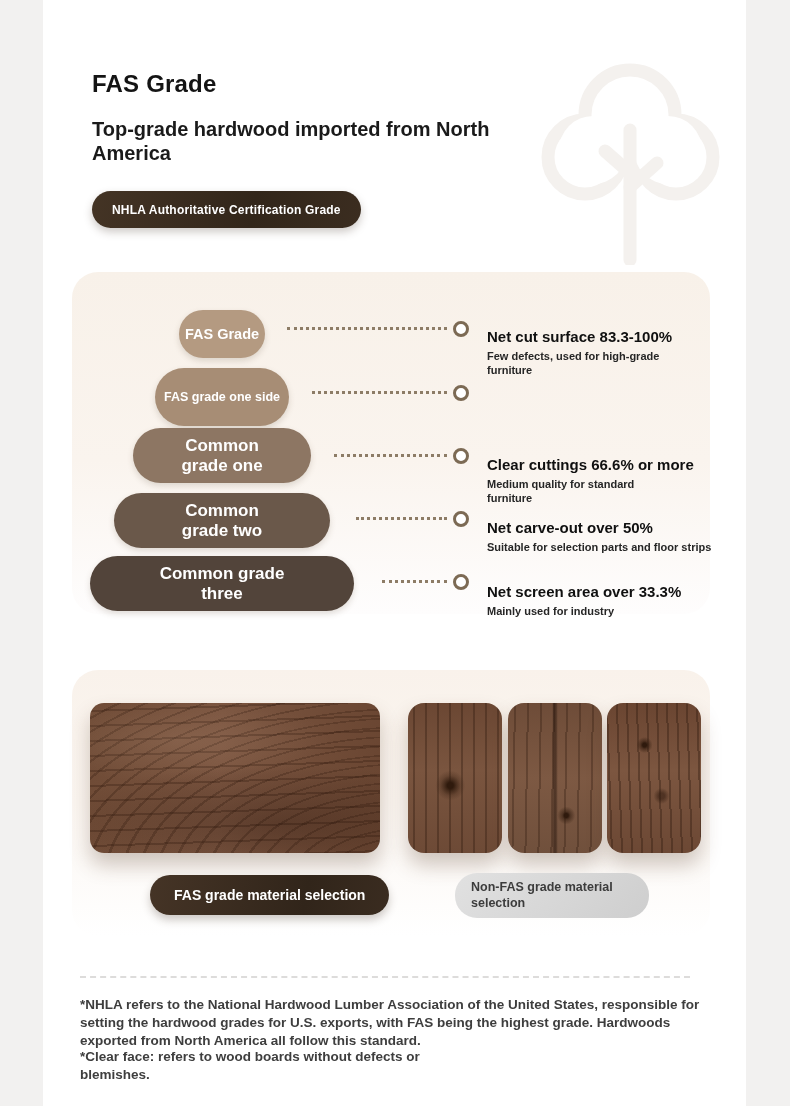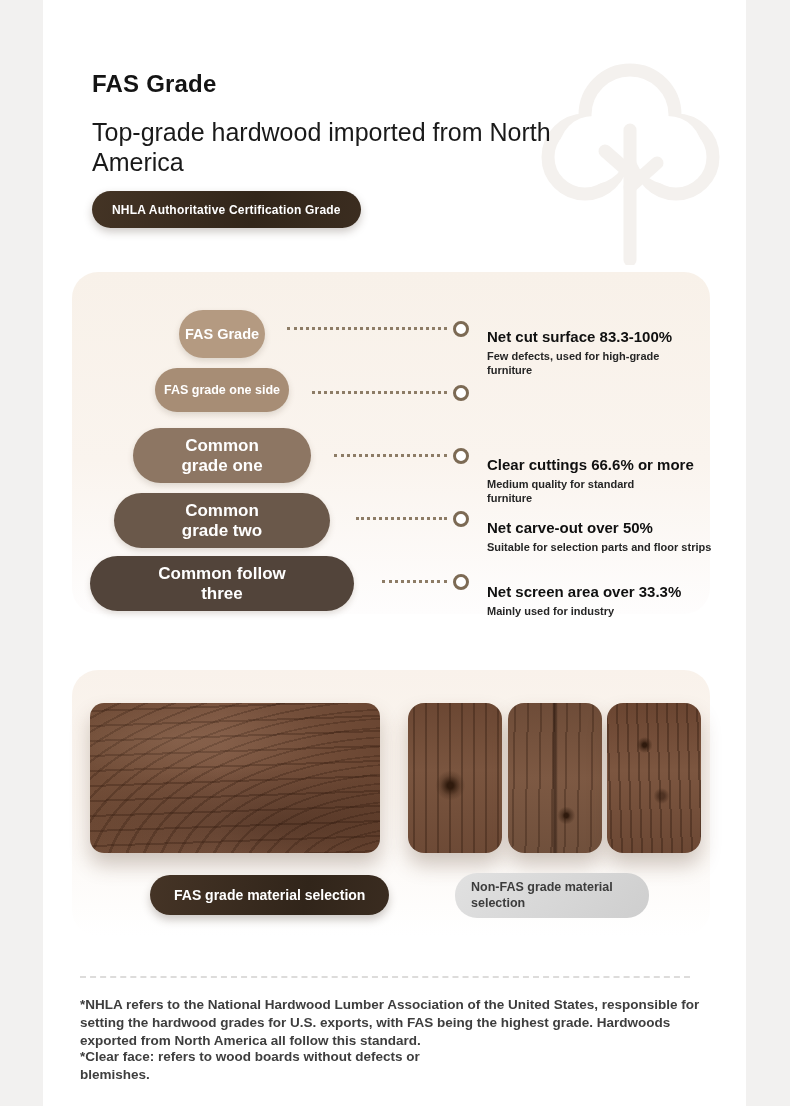--- a/index.html
+++ b/index.html
@@ -12,21 +12,21 @@
   .gutter.left { left:0; width:43px; }
   .gutter.right { right:0; width:44px; }
 
   
   .page-title {
     position:absolute; left:92px; top:70px;
     font-size:24px; font-weight:bold; color:#141414; letter-spacing:.2px;
   }
   .page-subtitle {
     position:absolute; left:92px; top:118px;
-    font-size:25px; font-weight:normal; color:#1a1a1a;
+    font-size:20px; font-weight:bold; color:#1a1a1a;
     line-height:1.18; white-space:pre-line;
   }
   .cert-badge {
     position:absolute; left:92px; top:191px; height:37px;
     background:linear-gradient(100deg,#443425,#32261a 60%,#3b2d20);
     border-radius:22px; color:#ffffff; font-size:12px; font-weight:bold;
     display:inline-flex; align-items:center; padding:0 20px; letter-spacing:.2px;
     box-shadow:0 4px 8px rgba(60,45,30,.25);
   }
   .tree-wrap { position:absolute; left:533px; top:55px; width:195px; height:210px; }
@@ -37,21 +37,21 @@
     border-radius:26px;
     background:linear-gradient(180deg,#f8f1e9 0%,#faf4ee 55%,#fefdfd 100%);
   }
   .grade-pill {
     position:absolute; color:#fff; font-weight:bold; text-align:center;
     display:flex; align-items:center; justify-content:center;
     white-space:pre-line; line-height:1.15; border-radius:32px;
     box-shadow:0 3px 6px rgba(90,70,50,.18);
   }
   .pill-1 { left:107px; top:38px;  width:86px;  height:48px; background:#b49a81; font-size:14.5px; }
-  .pill-2 { left:83px;  top:96px;  width:134px; height:44px; background:#a78d75; font-size:12.5px; }
+  .pill-2 { left:83px;  top:96px;  width:134px; height:58px; background:#a78d75; font-size:12.5px; }
   .pill-3 { left:61px;  top:156px; width:178px; height:55px; background:#8d7663; font-size:17px; }
   .pill-4 { left:42px;  top:221px; width:216px; height:55px; background:#6a584a; font-size:17px; }
   .pill-5 { left:18px;  top:284px; width:264px; height:55px; background:#52443a; font-size:17px; }
 
   .leader { position:absolute; border-top:3px dotted #8d7c66; height:0; }
   .lead-1 { left:215px; top:55px;  width:160px; }
   .lead-2 { left:240px; top:119px; width:135px; }
   .lead-3 { left:262px; top:182px; width:113px; }
   .lead-4 { left:284px; top:245px; width:91px; }
   .lead-5 { left:310px; top:308px; width:65px; }
@@ -190,21 +190,21 @@
 
   <div class="grade-pill pill-4">Common
 grade two</div>
   <div class="leader lead-4"></div>
   <span class="ring ring-4"></span>
   <div class="grade-text gt-4">
     <div class="grade-title">Net carve-out over 50%</div>
     <div class="grade-desc">Suitable for selection parts and floor strips</div>
   </div>
 
-  <div class="grade-pill pill-5">Common follow
+  <div class="grade-pill pill-5">Common grade
 three</div>
   <div class="leader lead-5"></div>
   <span class="ring ring-5"></span>
   <div class="grade-text gt-5">
     <div class="grade-title">Net screen area over 33.3%</div>
     <div class="grade-desc">Mainly used for industry</div>
   </div>
 
 </div>
 

